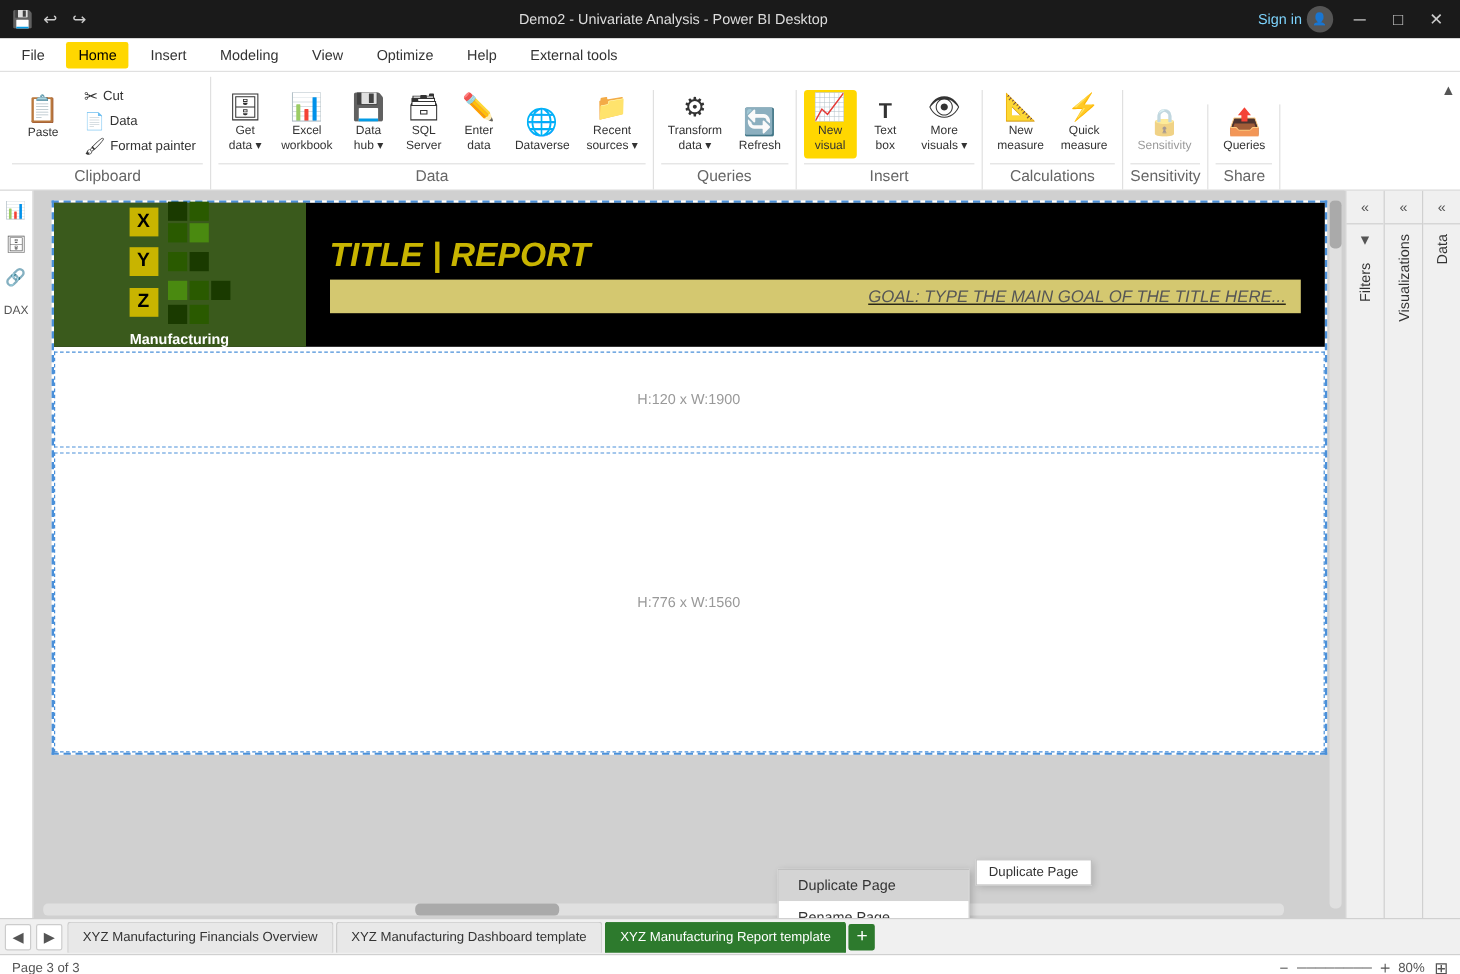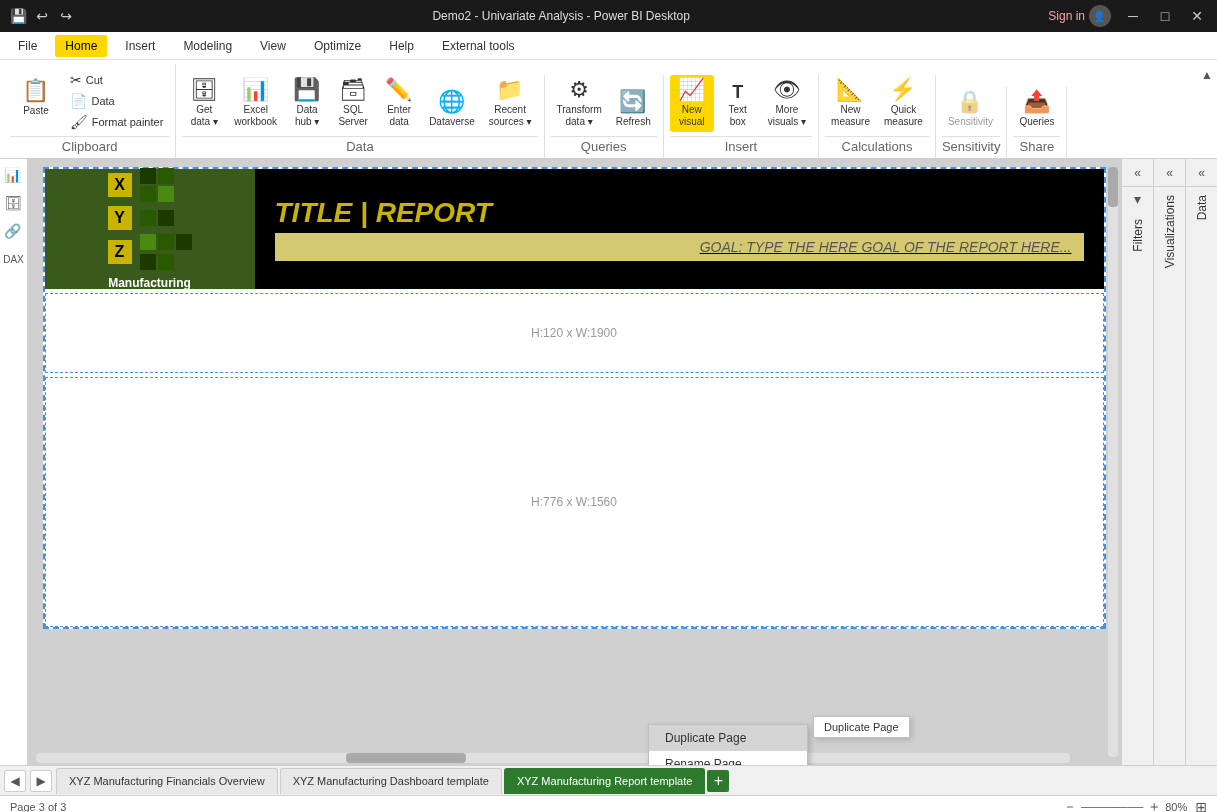--- a/index.html
+++ b/index.html
@@ -14,21 +14,21 @@
       align-items: center;
       justify-content: space-between;
       padding: 0 10px;
       font-size: 12px;
     }
     .title-bar-left { display: flex; align-items: center; gap: 8px; }
     .title-bar-icon { color: #ccc; cursor: pointer; font-size: 14px; width: 16px; text-align: center; }
     .title-bar-title { flex: 1; text-align: center; font-size: 12px; color: #ddd; }
     .title-bar-right { display: flex; align-items: center; gap: 12px; }
     .title-bar-btn { color: #ccc; cursor: pointer; font-size: 14px; width: 20px; text-align: center; }
-    .sign-in-btn { color: #fca5a5; font-size: 12px; cursor: pointer; display: flex; align-items: center; gap: 4px; }
+    .sign-in-btn { color: #7dd3fc; font-size: 12px; cursor: pointer; display: flex; align-items: center; gap: 4px; }
     .avatar { width: 22px; height: 22px; border-radius: 50%; background: #555; display: flex; align-items: center; justify-content: center; font-size: 10px; }
 
     
     .menu-bar {
       background: #fff;
       height: 28px;
       display: flex;
       align-items: center;
       padding: 0 8px;
       border-bottom: 1px solid #e0e0e0;
@@ -636,21 +636,21 @@
                       <div class="logo-block lb-mid"></div>
                     </div>
                 </div>
               </div>
             </div>
           </div>
           <div class="logo-text">Manufacturing</div>
         </div>
         <div class="report-title-area">
           <div class="report-title">TITLE | REPORT</div>
-          <div class="report-goal">GOAL: TYPE THE HERE GOAL OF THE REPORT HERE...</div>
+          <div class="report-goal">GOAL: TYPE THE MAIN GOAL OF THE TITLE HERE...</div>
         </div>
       </div>
 
       <div class="canvas-spacer" style="height:80px;">
         <span>H:120 x W:1900</span>
       </div>
 
       <div class="canvas-spacer" style="height:250px; margin-top:4px;">
         <span>H:776 x W:1560</span>
       </div>

